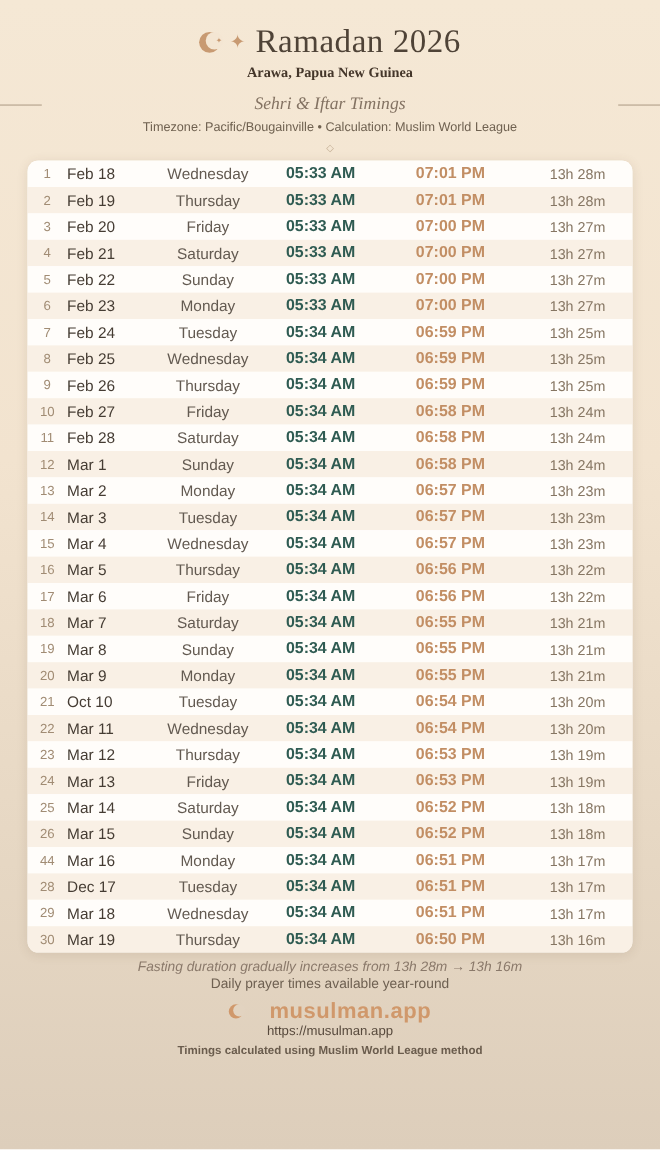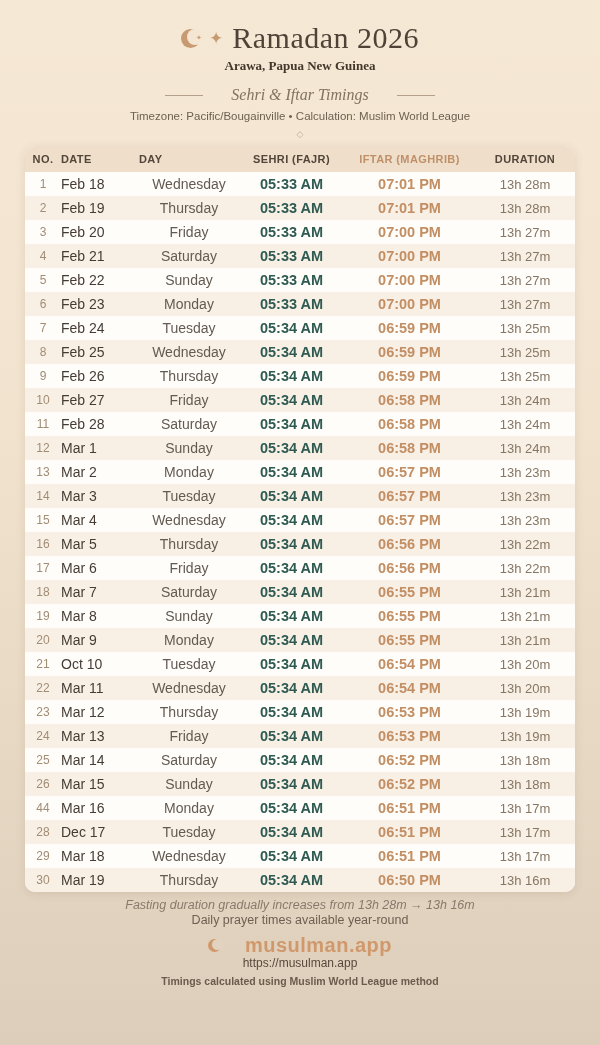--- a/index.html
+++ b/index.html
@@ -13,21 +13,21 @@
   
   header { text-align:center; padding-top:20px; }
   .title-row { display:flex; justify-content:center; align-items:center; gap:9px; height:36px; }
   .crescent { position:relative; width:19px; height:19px; display:inline-block; }
   .crescent::before { content:""; position:absolute; inset:0; background:#c89a72; border-radius:50%; }
   .crescent .cut { position:absolute; left:6px; top:0px; width:16px; height:16px; border-radius:50%; background:#f4e6d3; }
   .crescent .mini-star { position:absolute; right:-2px; top:5px; font-size:7px; color:#c89a72; line-height:1; }
   .sparkle { color:#c89a72; font-size:17px; line-height:1; }
   h1.title { display:inline-block; font-family:"Liberation Serif","DejaVu Serif",serif; font-weight:400; font-size:30px; color:#4f4337; line-height:36px; letter-spacing:0.5px; }
   .location { font-family:Liberation Serif, serif; font-weight:700; font-size:13px; color:#44362a; line-height:20px; }
-  .subtitle-row { margin-top:10px; display:flex; justify-content:center; align-items:center; gap:28px; height:18px; }
+  .subtitle-row { margin-top:10px; display:flex; justify-content:space-between; align-items:center; gap:28px; height:18px; }
   .rule { width:38px; height:0; border-top:1px solid #b2a08a; }
   .subtitle { font-family:"Liberation Serif","DejaVu Serif",serif; font-style:italic; font-size:16px; color:#837262; }
   .meta { margin-top:6px; font-size:11.5px; color:#6f6150; height:14px; }
   .diamond { margin-top:4px; font-size:9px; color:#c3ae94; height:12px; line-height:12px; }
 
   
   .card {
     width:550px; margin:6px auto 0; border-radius:10px; overflow:hidden;
     background:#fffdfa; box-shadow:0 2px 10px rgba(100,75,50,.12);
   }
@@ -79,28 +79,20 @@
     <div class="subtitle-row">
       <span class="rule"></span>
       <span class="subtitle">Sehri &amp; Iftar Timings</span>
       <span class="rule"></span>
     </div>
     <div class="meta">Timezone: Pacific/Bougainville • Calculation: Muslim World League</div>
     <div class="diamond">◇</div>
   </header>
 
   <section class="card">
-    <div class="thead grid6">
-      <span class="th c-no">NO.</span>
-      <span class="th c-date">DATE</span>
-      <span class="th c-day">DAY</span>
-      <span class="th c-sehri">SEHRI (FAJR)</span>
-      <span class="th c-iftar">IFTAR (MAGHRIB)</span>
-      <span class="th c-duration">DURATION</span>
-    </div>
     <div id="tbody">
   <div class="row grid6">
     <span class="td c-no">1</span>
     <span class="td c-date">Feb 18</span>
     <span class="td c-day">Wednesday</span>
     <span class="td c-sehri">05:33 AM</span>
     <span class="td c-iftar">07:01 PM</span>
     <span class="td c-duration">13h 28m</span>
   </div>
 

